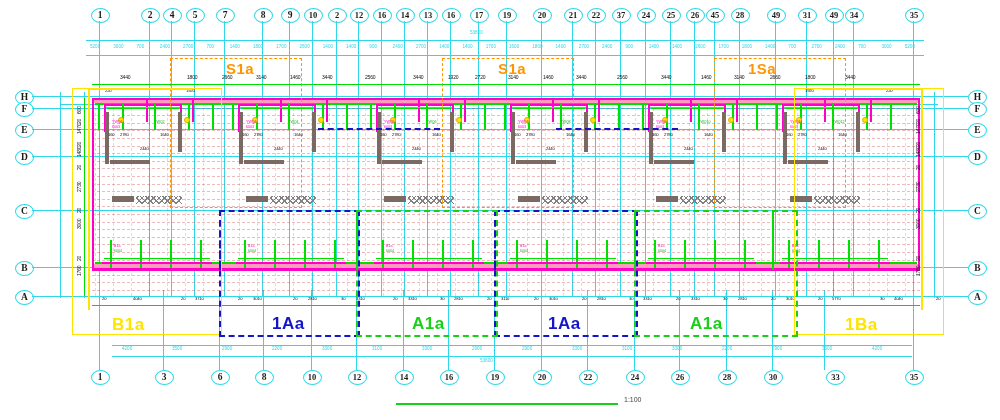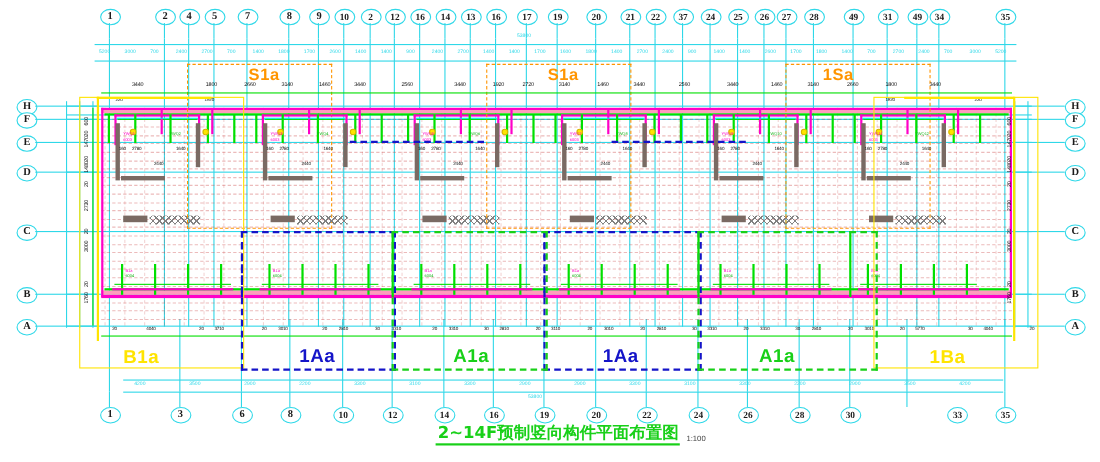--- a/index.html
+++ b/index.html
@@ -103,21 +103,21 @@
       <div class="bub sm" style="left: 586.5px; top: 8px;">22</div>
       <div class="tick" style="left: 595px; top: 21px; height: 14px;"></div>
       <div class="bub sm" style="left: 611.5px; top: 8px;">37</div>
       <div class="tick" style="left: 620px; top: 21px; height: 14px;"></div>
       <div class="bub sm" style="left: 636.5px; top: 8px;">24</div>
       <div class="tick" style="left: 645px; top: 21px; height: 14px;"></div>
       <div class="bub sm" style="left: 661.5px; top: 8px;">25</div>
       <div class="tick" style="left: 670px; top: 21px; height: 14px;"></div>
       <div class="bub sm" style="left: 685.5px; top: 8px;">26</div>
       <div class="tick" style="left: 694px; top: 21px; height: 14px;"></div>
-      <div class="bub sm" style="left: 705.5px; top: 8px;">27</div>
+      <div class="bub sm" style="left: 705.5px; top: 8px;">45</div>
       <div class="tick" style="left: 714px; top: 21px; height: 14px;"></div>
       <div class="bub sm" style="left: 730.5px; top: 8px;">28</div>
       <div class="tick" style="left: 739px; top: 21px; height: 14px;"></div>
       <div class="bub sm" style="left: 766.5px; top: 8px;">49</div>
       <div class="tick" style="left: 775px; top: 21px; height: 14px;"></div>
       <div class="bub sm" style="left: 797.5px; top: 8px;">31</div>
       <div class="tick" style="left: 806px; top: 21px; height: 14px;"></div>
       <div class="bub sm" style="left: 824.5px; top: 8px;">49</div>
       <div class="tick" style="left: 833px; top: 21px; height: 14px;"></div>
       <div class="bub sm" style="left: 844.5px; top: 8px;">34</div>
@@ -150,21 +150,21 @@
       <div class="bub sm" style="left: 578.5px; top: 370px;">22</div>
       <div class="tick" style="left: 587px; top: 356px; height: 14px;"></div>
       <div class="bub sm" style="left: 625.5px; top: 370px;">24</div>
       <div class="tick" style="left: 634px; top: 356px; height: 14px;"></div>
       <div class="bub sm" style="left: 670.5px; top: 370px;">26</div>
       <div class="tick" style="left: 679px; top: 356px; height: 14px;"></div>
       <div class="bub sm" style="left: 717.5px; top: 370px;">28</div>
       <div class="tick" style="left: 726px; top: 356px; height: 14px;"></div>
       <div class="bub sm" style="left: 763.5px; top: 370px;">30</div>
       <div class="tick" style="left: 772px; top: 356px; height: 14px;"></div>
-      <div class="bub sm" style="left: 861px; top: 370px; text-align: center;">33</div>
+      <div class="bub sm" style="left: 826px; top: 370px; text-align: center;">33</div>
       <div class="tick" style="left: 824px; top: 356px; height: 14px;"></div>
       <div class="bub sm" style="left: 904.5px; top: 370px;">35</div>
       <div class="tick" style="left: 913px; top: 356px; height: 14px;"></div>
     </div>
 
   <div id="left-bubbles">
       <div class="bub" style="left: 15px; top: 89.5px;">H</div>
       <div class="hline" style="left: 32px; top: 96px; width: 58px; border-top-color: rgb(47, 216, 232);"></div>
       <div class="bub" style="left: 15px; top: 101.5px;">F</div>
       <div class="hline" style="left: 32px; top: 108px; width: 58px; border-top-color: rgb(47, 216, 232);"></div>
@@ -721,17 +721,16 @@
       <div class="zone" style="left: 690px; top: 314px; color: rgb(24, 208, 24);">A1a</div>
       <div class="zone" style="left: 845px; top: 315px; color: rgb(255, 228, 0);">1Ba</div>
     </div>
 
   <div id="slab-tags">
       <div class="slab" style="left: 226px; top: 60px;">S1a</div>
       <div class="slab" style="left: 498px; top: 60px;">S1a</div>
       <div class="slab" style="left: 748px; top: 60px;">1Sa</div>
     </div>
 
-  <div class="title" style="left:398px;top:384px;">2~14F预制竖向构件平面布置图</div>
   <div class="titleline" style="left:396px;top:403px;width:222px;"></div>
   <div class="scale" style="left:624px;top:396px;">1:100</div>
 
 </div>
 
 </body></html>

